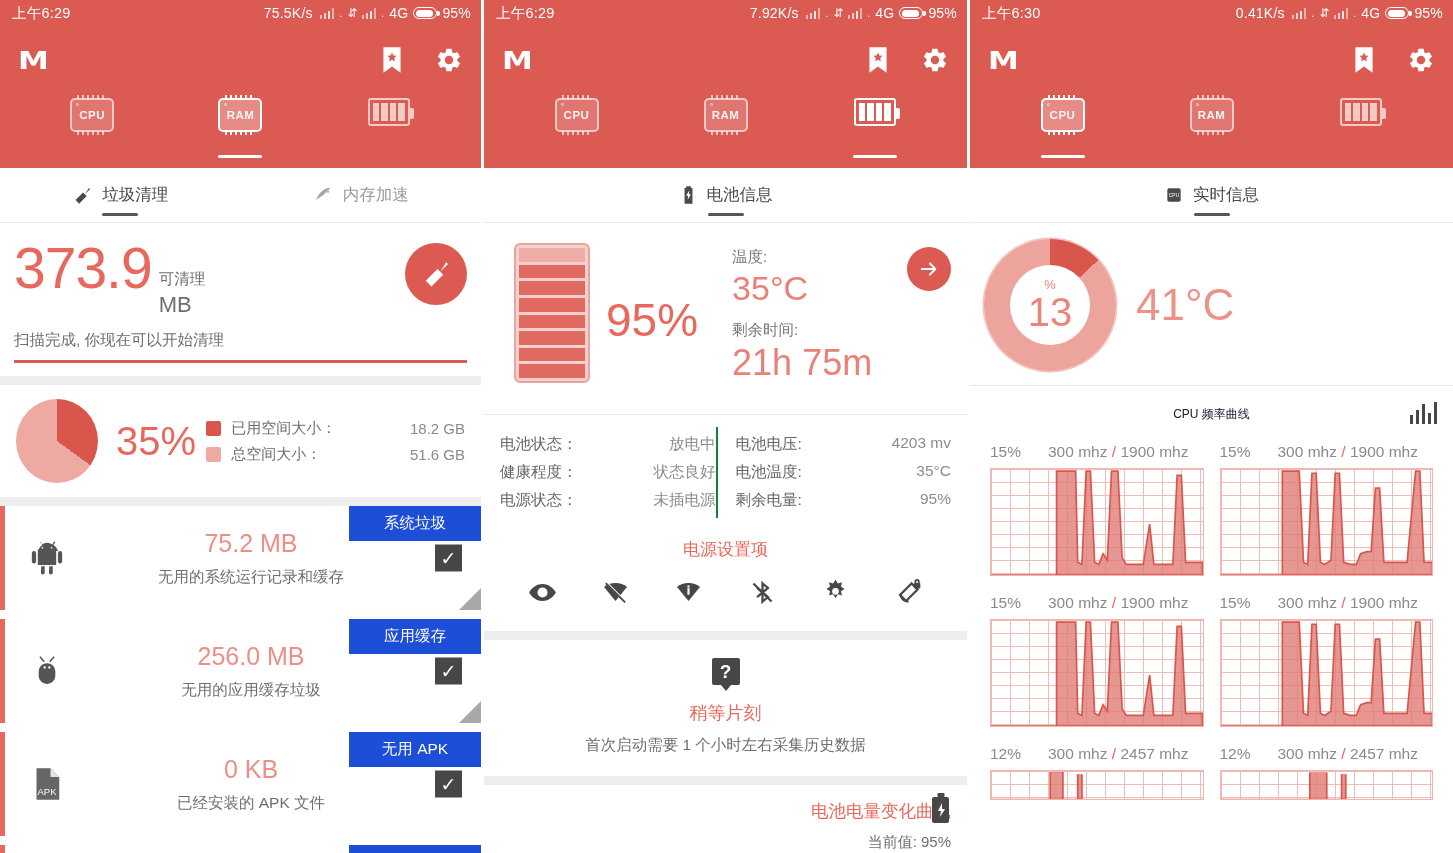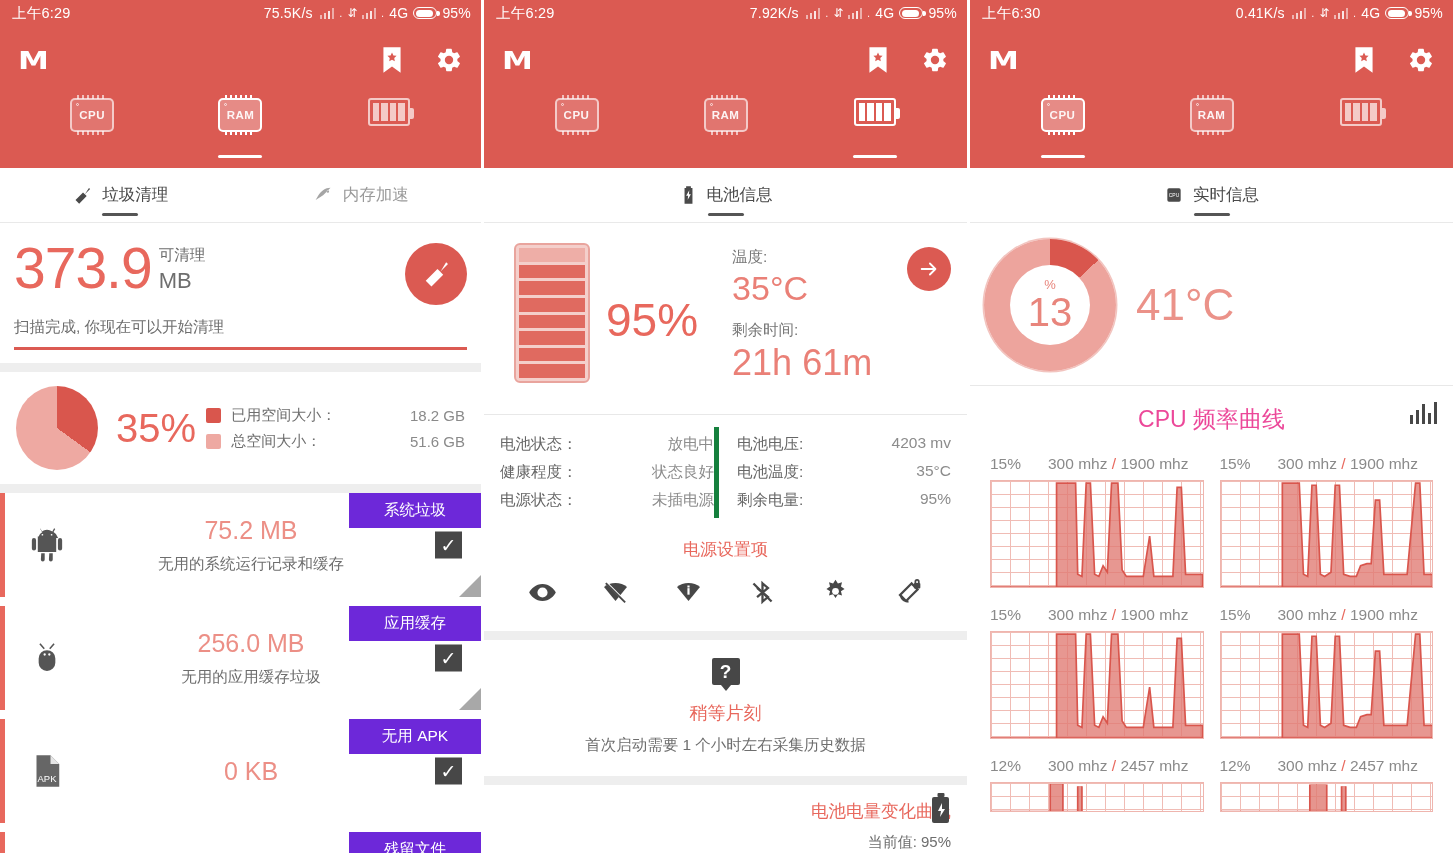--- a/index.html
+++ b/index.html
@@ -124,21 +124,21 @@
   .sep{ height:9px; background:#eeeeee; }
   .thinsep{ height:1px; background:#e8e8e8; }
 
   
   .clean-card{ padding:18px 14px 0 14px; position:relative; }
   .clean-top{ display:flex; align-items:flex-start; }
   .big-num{
     font-size:57px; color:#E8685D; font-weight:300; line-height:.95;
     letter-spacing:-1px;
   }
-  .clean-unit{ margin-left:7px; padding-top:4px; }
+  .clean-unit{ margin-left:7px; padding-top:4px;margin-top:24px; }
   .clean-unit .u1{ font-size:15.5px; color:#6e6e6e; display:block; }
   .clean-unit .u2{ font-size:22px; color:#6e6e6e; display:block; margin-top:2px;}
   .broom-btn{
     margin-left:auto; width:62px;height:62px;border-radius:50%;
     background:#DB5A52; display:flex;align-items:center;justify-content:center;
     margin-top:2px;
   }
   .clean-status{ font-size:15.5px; color:#6e6e6e; margin-top:12px; }
   .progress{ height:3px; background:#E8A9A2; margin-top:9px; position:relative; }
   .progress i{ position:absolute;left:0;top:0;height:100%;width:100%;background:#DB5A52;}
@@ -160,21 +160,21 @@
   .junk{
     background:#fff; border-left:5px solid #E8685D; position:relative;
     height:104px; display:flex; align-items:center; padding:0 0 0 8px;
     margin-bottom:9px; overflow:hidden;
   }
   .junk .jicon{ width:68px; display:flex; justify-content:center; align-items:center;}
   .jmid{ flex:1; text-align:center; padding-right:60px; }
   .jsize{ font-size:25px; color:#EC8F86; font-weight:300; }
   .jdesc{ font-size:15.5px; color:#6e6e6e; margin-top:9px; }
   .jbadge{
-    position:absolute; right:0; top:0; background:#6d28d9; color:#fff;
+    position:absolute; right:0; top:0; background:#1d4ed8; color:#fff;
     font-size:15.5px; padding:7px 16px; min-width:132px; text-align:center;
   }
   .jcheck{
     position:absolute; right:19px; top:50%; transform:translateY(-50%);
     width:27px;height:27px;background:#474747;display:flex;
     align-items:center;justify-content:center;color:#fff;font-size:19px;
   }
   .jcorner{
     position:absolute; right:0; bottom:0; width:0;height:0;
     border-style:solid; border-width:0 0 22px 22px;
@@ -199,21 +199,21 @@
   .bat-info{ margin-left:34px; padding-top:4px; }
   .bi-label{ font-size:15.5px; color:#777; }
   .bi-value{ font-size:34px; color:#EA8077; font-weight:300; margin:1px 0 12px 0; letter-spacing:0px;}
   .bi-value.big{ font-size:36px; }
   .arrow-btn{
     margin-left:auto; width:44px;height:44px;border-radius:50%;background:#DB5A52;
     display:flex;align-items:center;justify-content:center; margin-top:4px;
   }
   .bat-grid{ display:flex; padding:12px 16px 14px 16px; }
   .bg-col{ flex:1; }
-  .bg-col + .bg-col{ border-left:5px solid #15803d; padding-left:18px; }
+  .bg-col + .bg-col{ border-left:2px solid #15803d; padding-left:18px; }
   .bg-row{ display:flex; font-size:15.5px; color:#666; margin:7px 0; }
   .bg-row .v{ margin-left:auto; color:#8c8c8c; }
   .sec-title{ text-align:center; color:#E8685D; font-size:17px; padding:6px 0 0 0;}
   .psi-row{ display:flex; justify-content:space-around; align-items:center; padding:17px 22px 20px 22px; }
   .waitbox{ text-align:center; padding:18px 0 20px 0; }
   .qmark{
     width:28px;height:27px;background:#474747;color:#fff;display:inline-flex;
     align-items:center;justify-content:center;font-size:19px;font-weight:bold;
     position:relative; border-radius:2px;
   }
@@ -251,21 +251,21 @@
   .cpu-freq-box{ margin-left:auto; width:178px; }
   .cpu-freq-box .ttl{ text-align:center; font-size:15.5px; color:#6e6e6e; margin-bottom:8px;}
   .spark{
     height:96px; border:1.5px solid #EFB5AE; position:relative; overflow:hidden;
     background-image:
       repeating-linear-gradient(to right, #F0BCB5 0 1px, transparent 1px 13px),
       repeating-linear-gradient(to bottom, #F0BCB5 0 1px, transparent 1px 11px);
   }
   .spark svg{ position:absolute; inset:0; width:100%; height:100%; }
   .cpu-curve-head{ position:relative; text-align:center; padding:18px 0 6px 0;}
-  .cpu-curve-head .t{ color:#ec4899; font-size:23px; }
+  .cpu-curve-head .t{ color:#0f172a; font-size:12px; }
   .bars-ic{ position:absolute; right:16px; top:16px; display:flex; align-items:flex-end; gap:2.5px; height:22px;}
   .bars-ic i{ width:3.5px; background:#474747; display:block;}
   .cores{ display:flex; flex-wrap:wrap; padding:6px 12px 0 12px; }
   .core{ width:50%; padding:8px 8px 10px 8px; }
   .core-head{ display:flex; align-items:baseline; font-size:15.5px; color:#8a8a8a; margin-bottom:7px;}
   .core-head .pct{ width:58px; }
   .core-head .fr{ color:#8a8a8a; }
   .core-head .fr b{ font-weight:normal; color:#E8685D; }
   .core-chart{
     height:108px; border:1.5px solid #EFB5AE; position:relative; overflow:hidden;
@@ -442,20 +442,21 @@
   <div class="junk">
     <span class="jicon">
       <svg width="42" height="42" viewBox="0 0 24 24">
           <path fill="#666" d="M6 3h8l5 5v13H6z"></path>
           <path fill="#e5e5e5" d="M14 3l5 5h-5z"></path>
           <text x="12" y="18" font-size="5.4" fill="#fff" text-anchor="middle" font-family="Liberation Sans">APK</text>
         </svg>
     </span>
     <span class="jmid">
       <span class="jsize">0 KB</span>
+      <span class="jdesc" style="display:block">已经安装的 APK 文件</span>
     </span>
     <span class="jbadge">无用 APK</span>
     <span class="jcheck">✓</span>
   </div>
 
   <div class="junk" style="height:60px">
     <span class="jicon"></span>
     <span class="jmid">
       <span class="jsize">219.7 KB</span>
     </span>
@@ -558,21 +559,21 @@
           <i></i>
           <i></i>
           <i></i>
         </div>
     </div>
     <div class="bat-pct">95%</div>
     <div class="bat-info">
       <div class="bi-label">温度:</div>
       <div class="bi-value">35°C</div>
       <div class="bi-label">剩余时间:</div>
-      <div class="bi-value big">21h 61m</div>
+      <div class="bi-value big">21h 75m</div>
     </div>
     <div class="arrow-btn">
       <svg width="22" height="22" viewBox="0 0 24 24">
           <path fill="none" stroke="#fff" stroke-width="2" stroke-linecap="round" stroke-linejoin="round" d="M4 12h15M13 6l6 6-6 6"></path>
         </svg>
     </div>
   </div>
 
   <div class="thinsep"></div>
 

